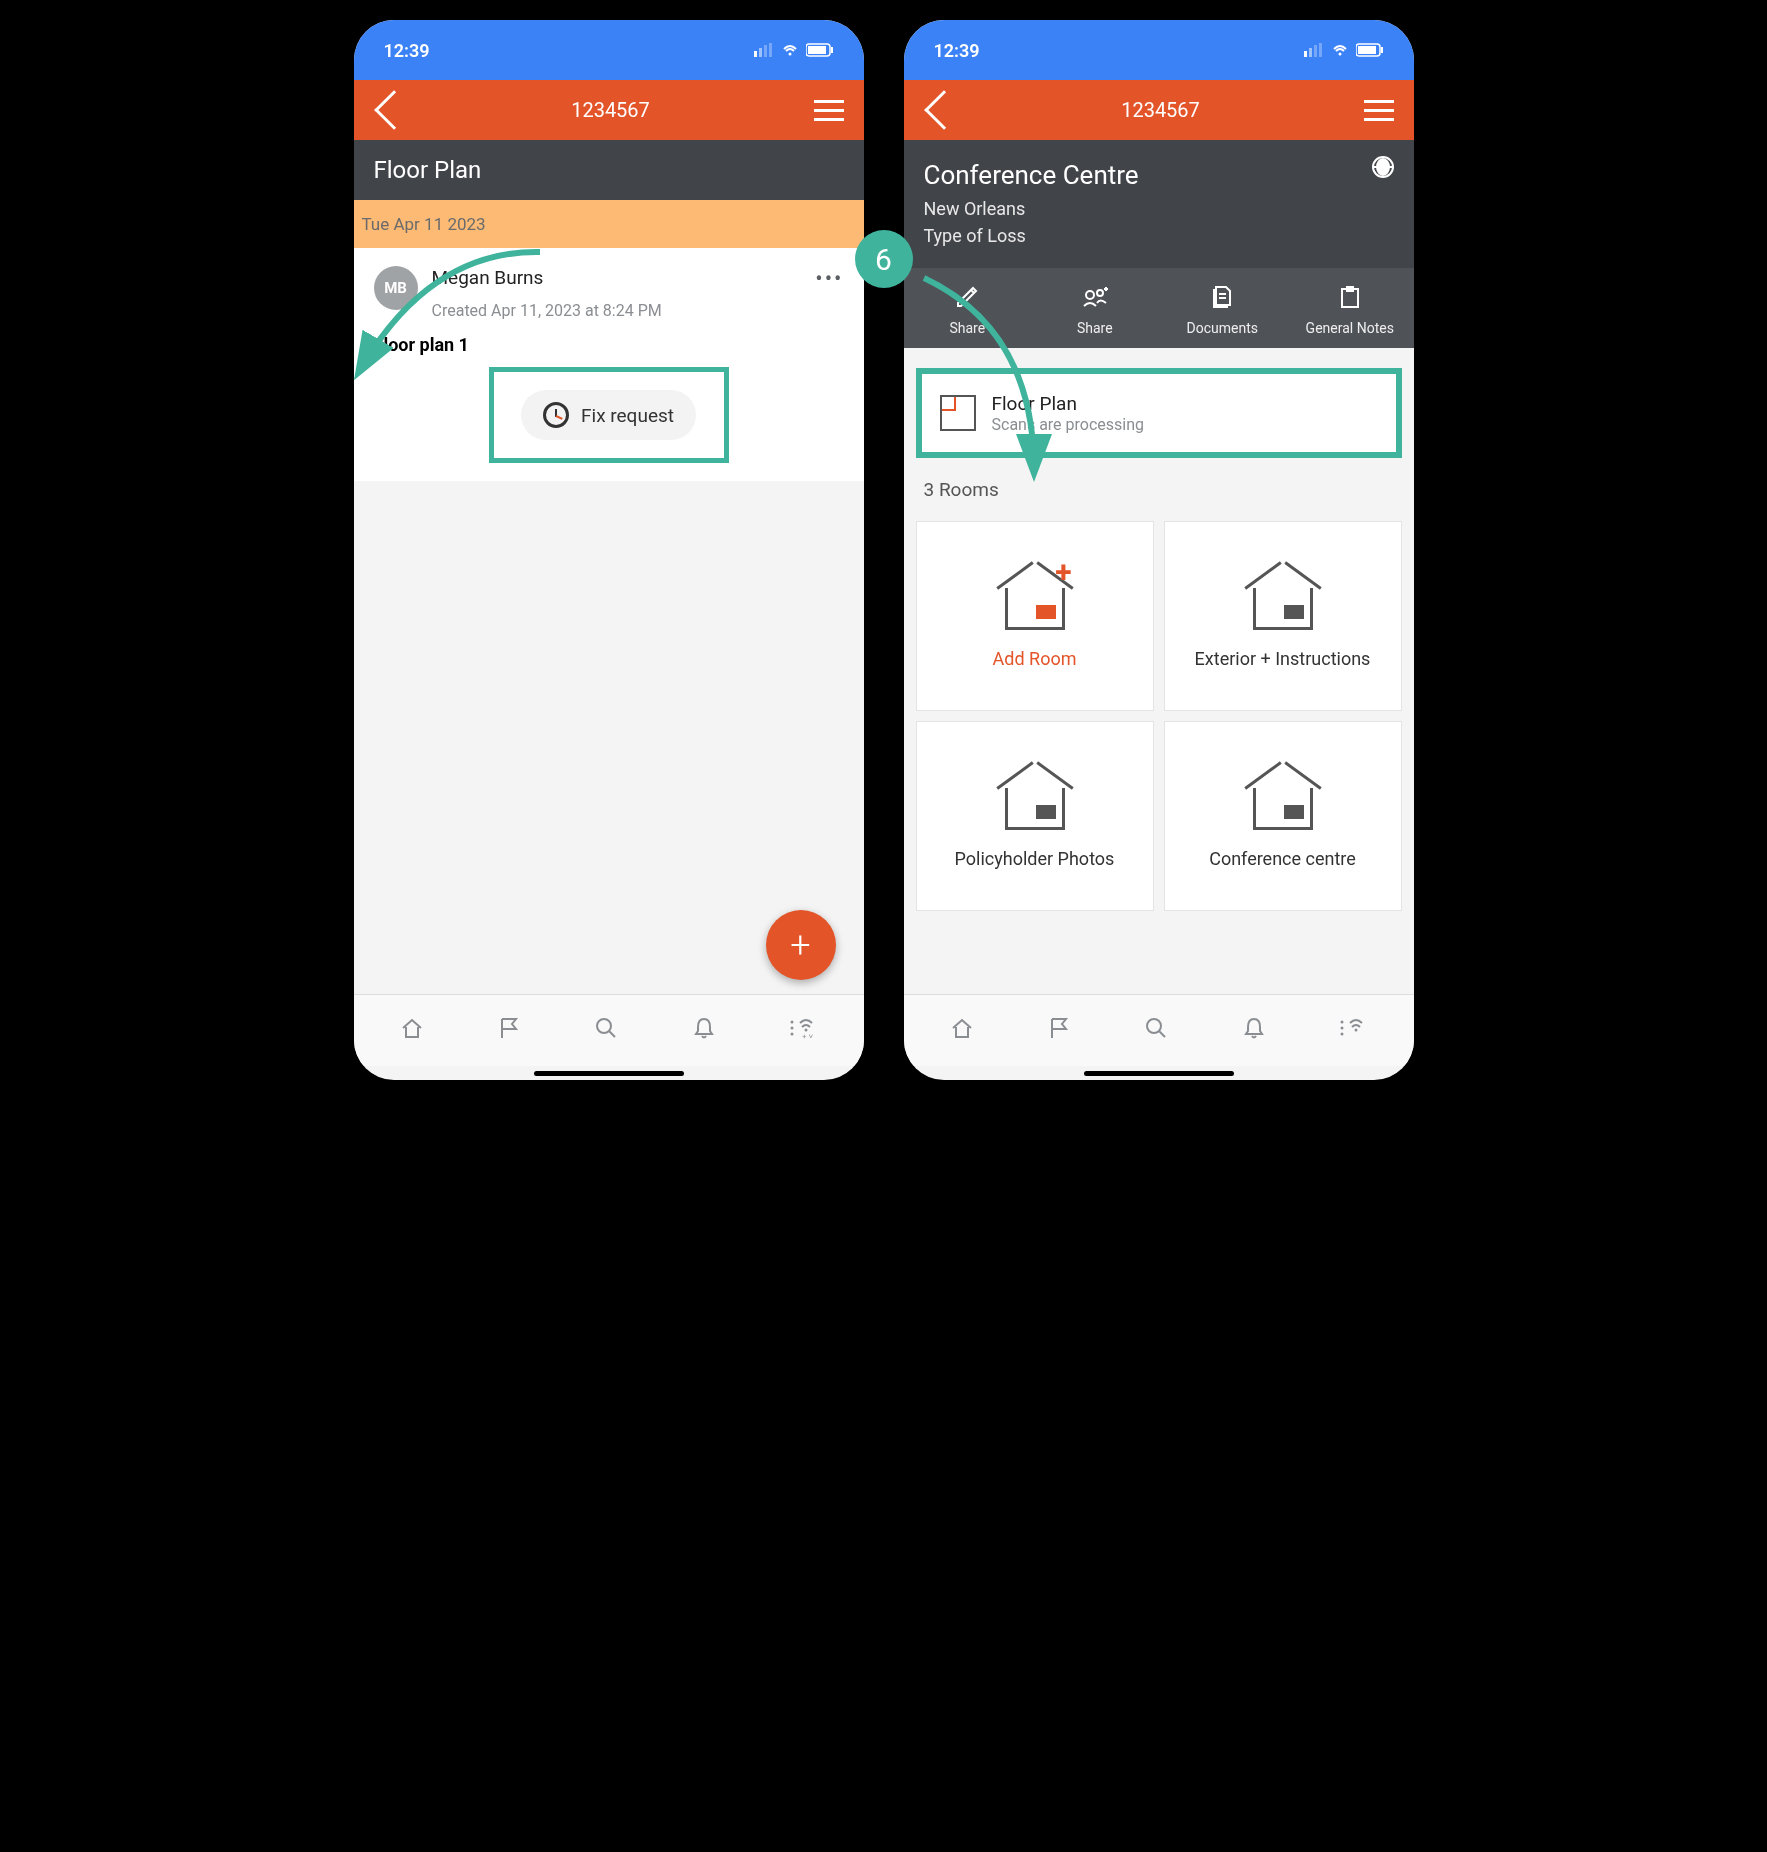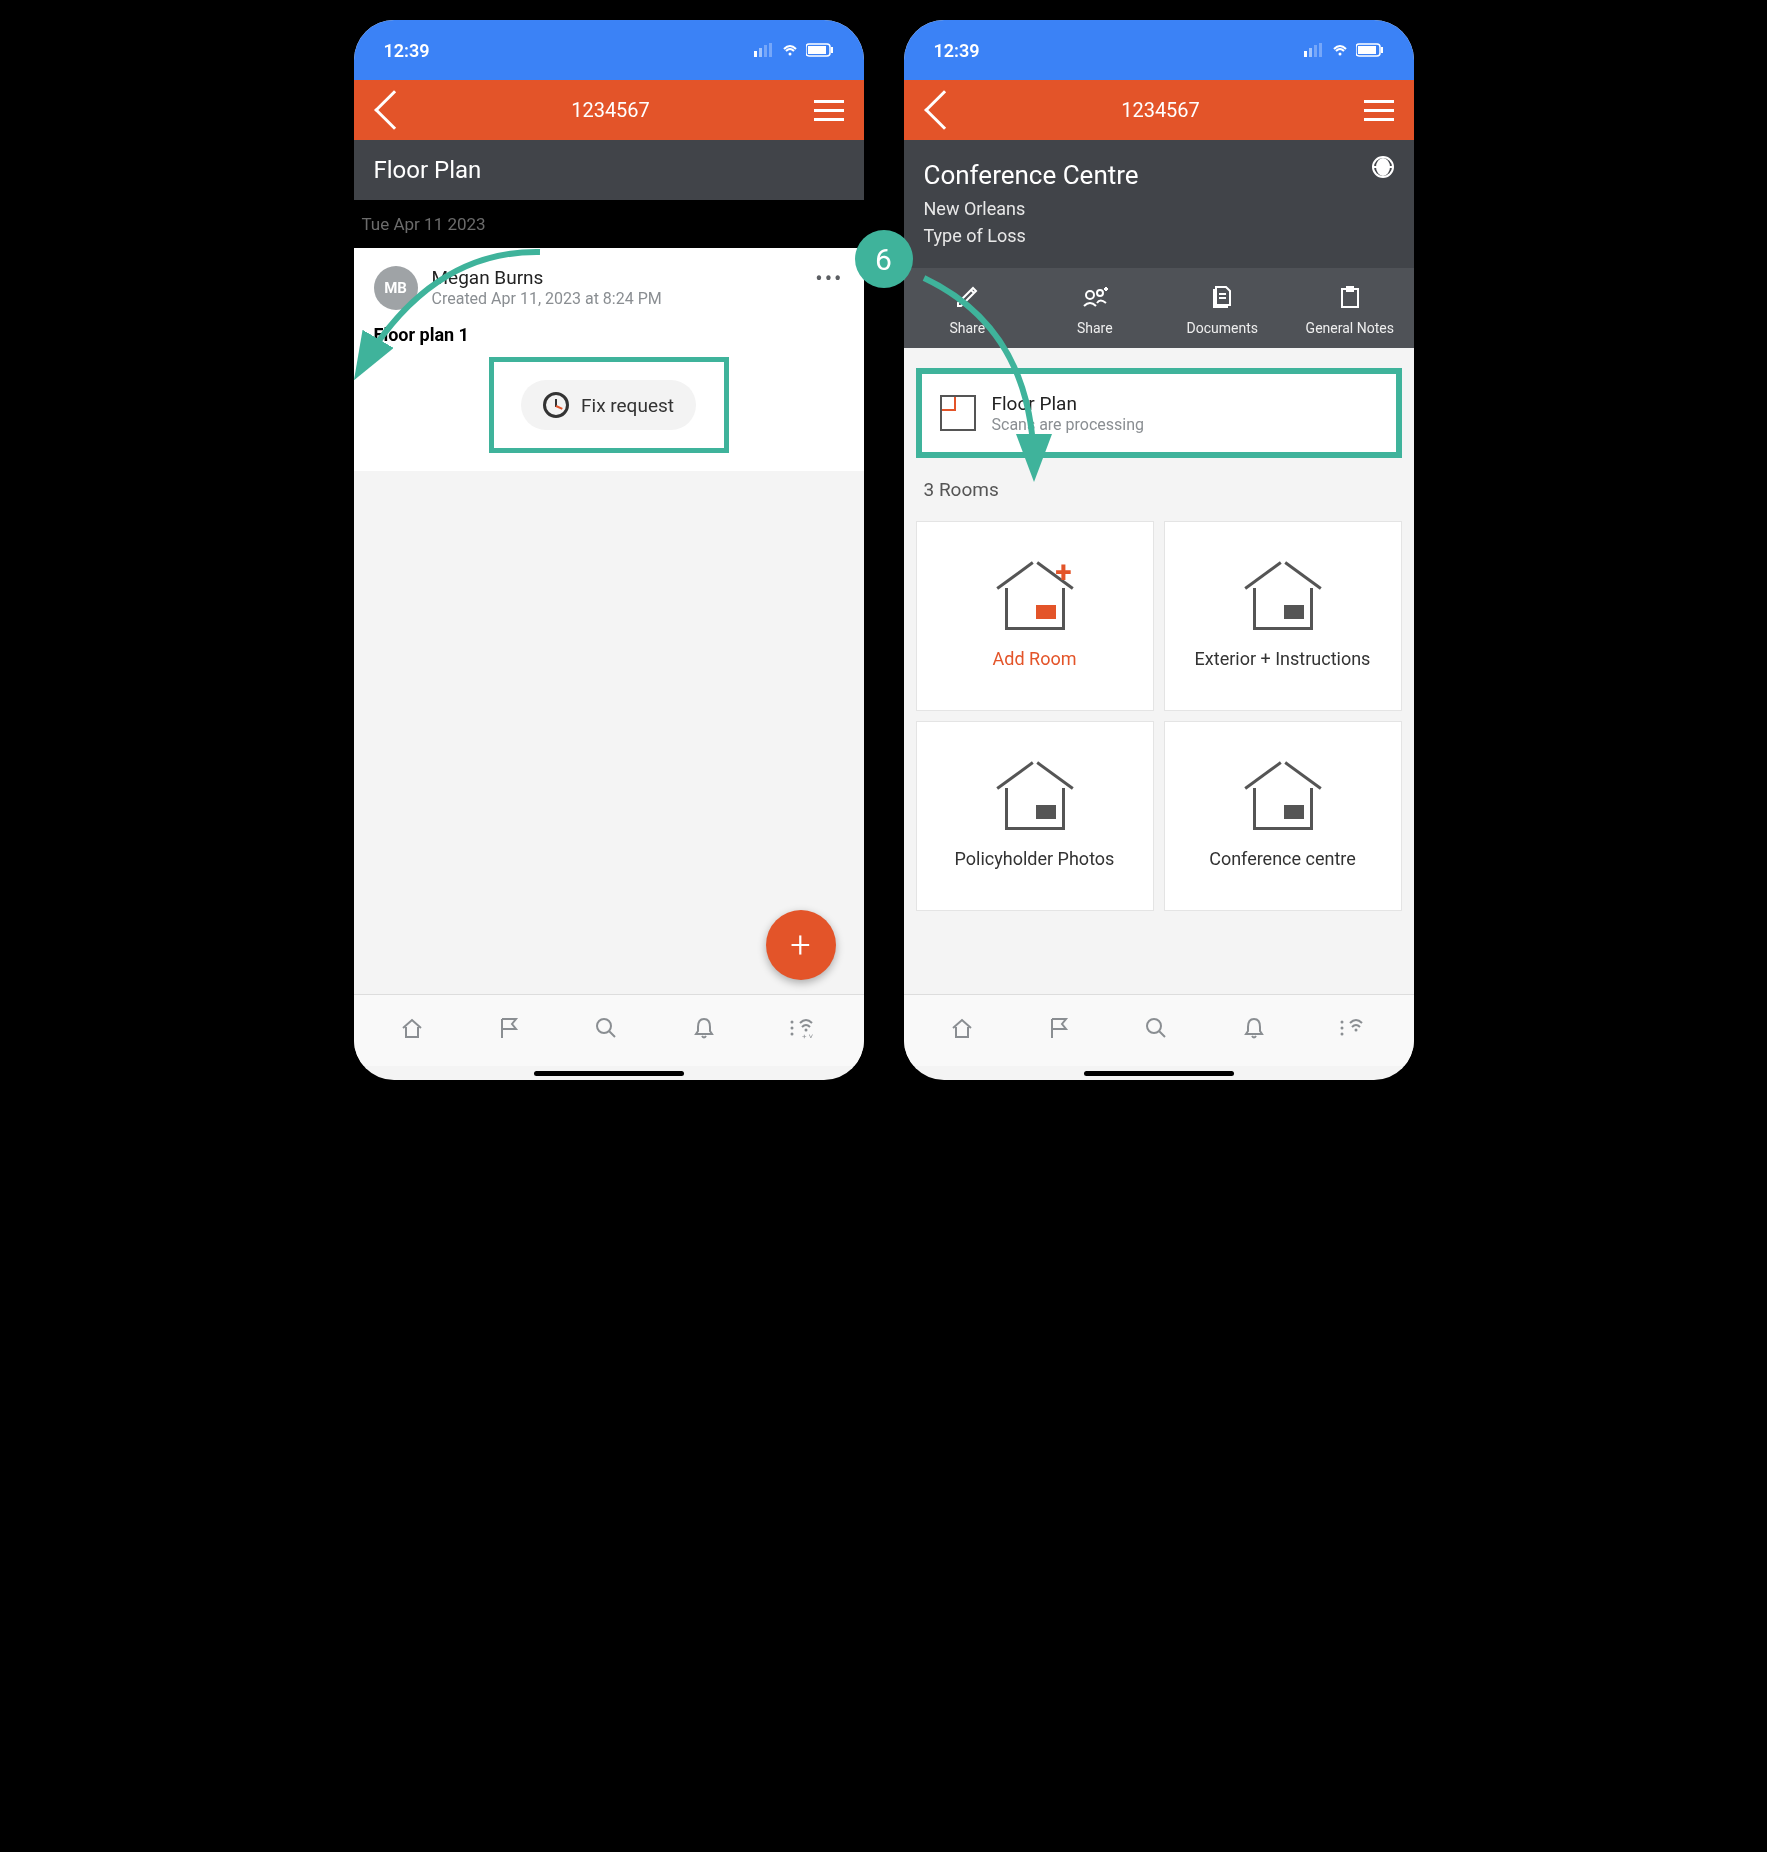--- a/index.html
+++ b/index.html
@@ -89,40 +89,40 @@
     justify-content: space-around;
     padding: 14px 0 12px 0;
   }
   .action-item {
     display: flex; flex-direction: column; align-items: center;
     color: #eee; font-size: 14px; gap: 8px; width: 25%;
   }
   .action-icon { width: 30px; height: 30px; display: flex; align-items: center; justify-content: center; }
   
   .date-strip {
-    background: #000000;
+    background: #fdba74;
     padding: 14px 8px;
     font-size: 17px;
     color: #6b6b6b;
   }
   
   .card {
     background: #fff;
     padding: 18px 20px;
   }
   .user-row { display: flex; align-items: flex-start; gap: 14px; }
   .avatar {
     width: 44px; height: 44px; border-radius: 50%;
     background: #9fa3a6; color: #fff;
     display: flex; align-items: center; justify-content: center;
     font-size: 15px; font-weight: 700;
   }
   .user-info { flex: 1; }
   .user-name { font-size: 19px; color: #222; }
-  .user-created { font-size: 16px; color: #8a8e92; margin-top: 0; }
+  .user-created { font-size: 16px; color: #8a8e92; margin-top: 12px; }
   .more-dots { color: #5c5f63; font-size: 22px; letter-spacing: 2px; }
   .floorplan-label { font-size: 18px; font-weight: 700; margin-top: 14px; }
   
   .highlight-box {
     border: 5px solid #3fb39b;
     margin: 12px auto 0 auto;
     padding: 18px 10px;
     width: 240px;
     display: flex; justify-content: center;
   }

